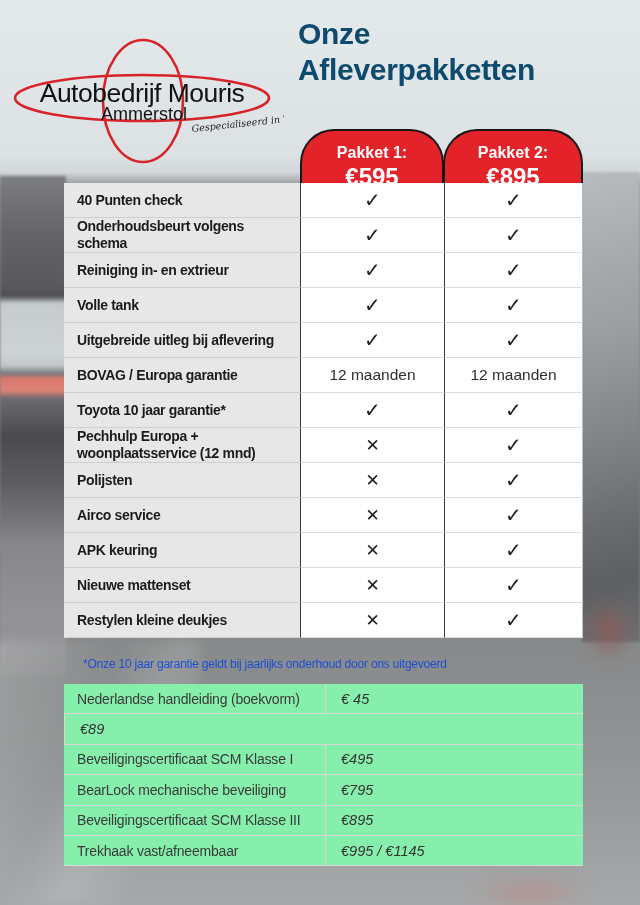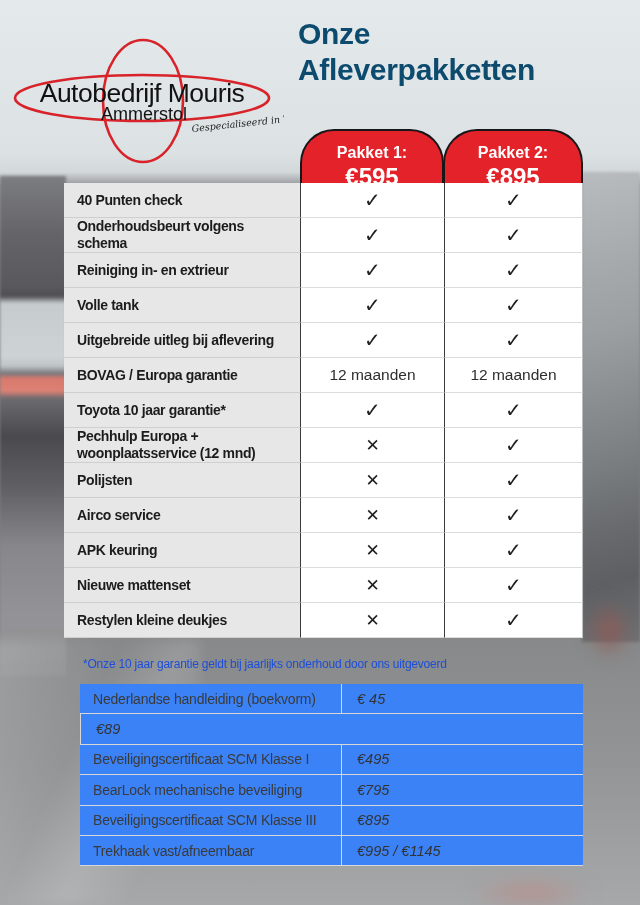--- a/index.html
+++ b/index.html
@@ -61,21 +61,21 @@
   .footnote{position:absolute;left:83px;top:657px;width:500px;
     font-size:12px;color:#1d4ed8;letter-spacing:-.2px;}
 
   
   .opt{position:absolute;left:64px;top:684px;width:519px;}
   .opt-header{height:38px;background:#dcdcdc;display:flex;align-items:center;
     padding-left:13px;box-sizing:border-box;font-size:17px;font-weight:700;
     letter-spacing:-.2px;border-bottom:1px solid #c9c9c9;}
   .opt-header .red{color:#cb2027;}
   .opt-header .black{color:#1a1a1a;white-space:pre;}
-  .opt-row{display:flex;height:29.4px;background:#3b82f6;border-bottom:1px solid #d8d8d8;margin-left:16px;}
+  .opt-row{display:flex;height:29.4px;background:#86efac;border-bottom:1px solid #d8d8d8;}
   .opt-label{width:248px;padding-left:13px;display:flex;align-items:center;
     font-size:14px;color:#3a3a3a;letter-spacing:-.2px;}
   .opt-price{flex:1;padding-left:15px;display:flex;align-items:center;
     font-size:14.5px;color:#333;border-left:1px solid #d8d8d8;font-style:italic;}
 </style>
 </head>
 <body>
 
 <div class="page">
 

